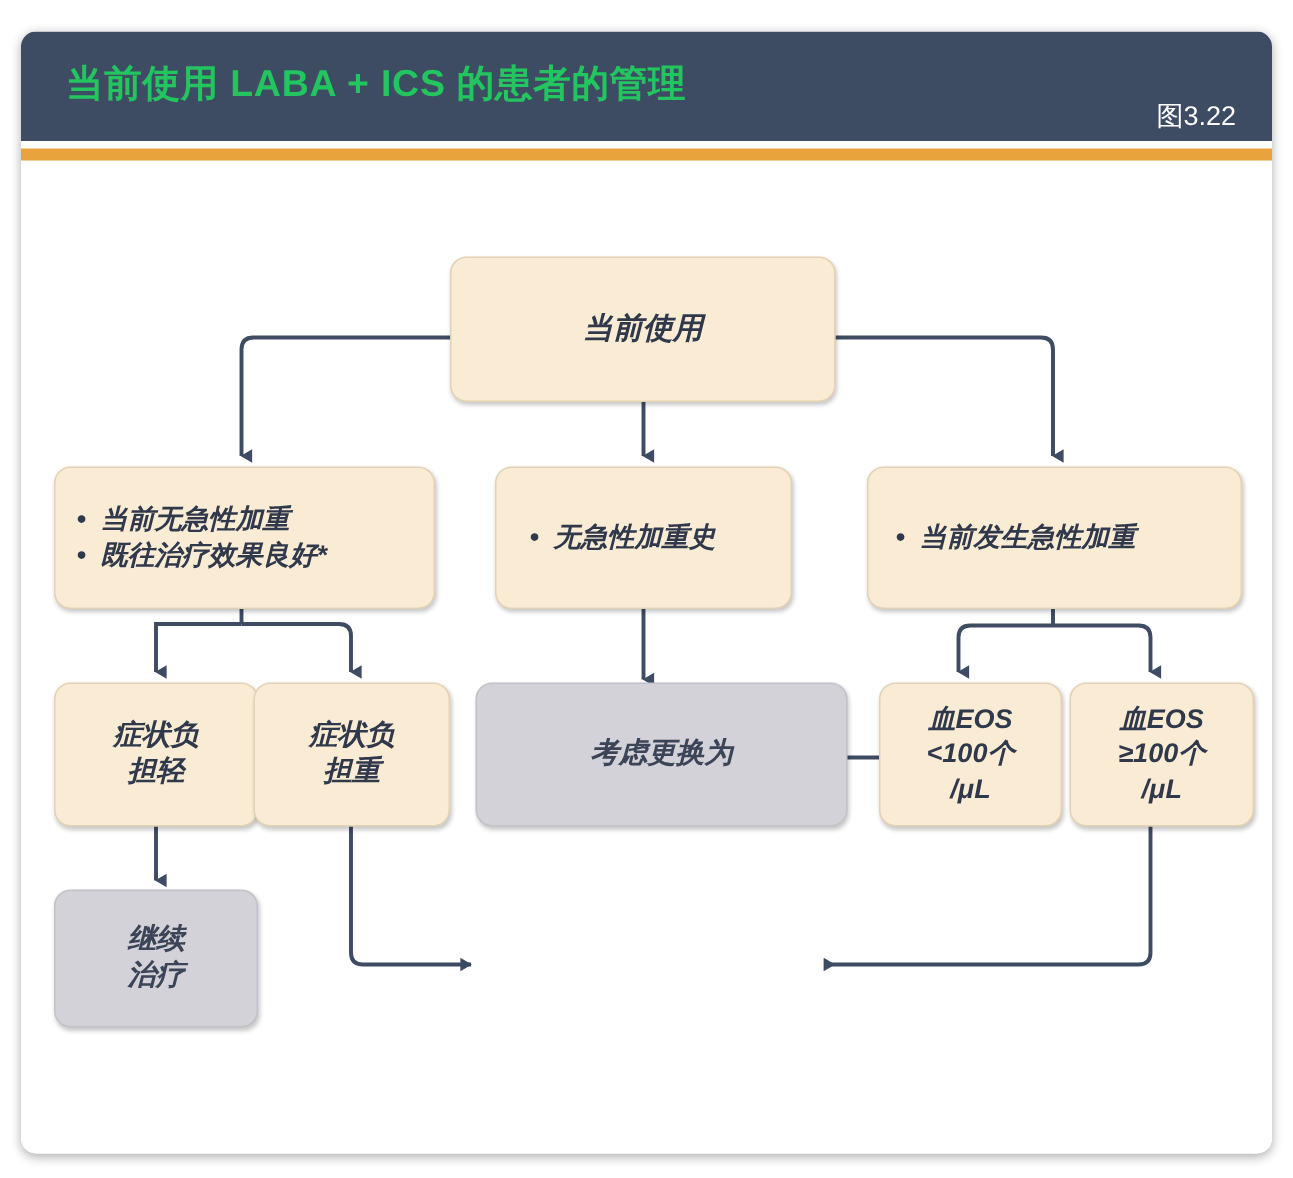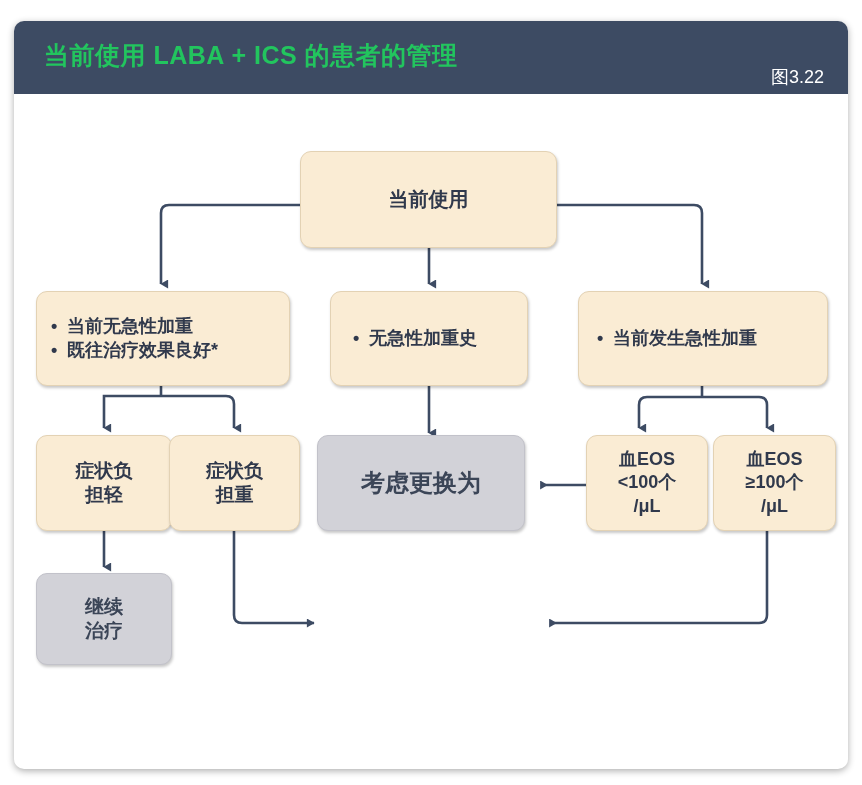--- a/index.html
+++ b/index.html
@@ -55,24 +55,25 @@
     position: absolute;
     left: 0;
     top: 78px;
     width: 100%;
     height: 8px;
     background: #e8a33d;
   }
   #canvas {
     position: absolute;
     left: 0;
-    top: 74px;
+    top: 94px;
     width: 834px;
     height: 662px;
     background: #ffffff;
+    font-style: italic;
   }
   #edges {
     position: absolute;
     left: 0;
     top: 0;
     width: 834px;
     height: 662px;
   }
   .node {
     position: absolute;
@@ -225,21 +226,21 @@
       </div>
     </div>
 
     <div class="node cream" style="left:155px; top:340px; width:131px; height:96px; font-size:19px;">
       <div class="inner">
         <div>症状负</div>
         <div>担重</div>
       </div>
     </div>
 
-    <div class="node gray" style="left:303px; top:340px; width:208px; height:96px; font-size:24px;">
+    <div class="node gray" style="left:303px; top:340px; width:248px; height:96px; font-size:19px;">
       <div class="inner">
         <div>考虑更换为</div>
       </div>
     </div>
 
     <div class="node cream" style="left:572px; top:340px; width:122px; height:96px; font-size:18px;">
       <div class="inner">
         <div>血EOS</div>
         <div>&lt;100个</div>
         <div>/μL</div>

